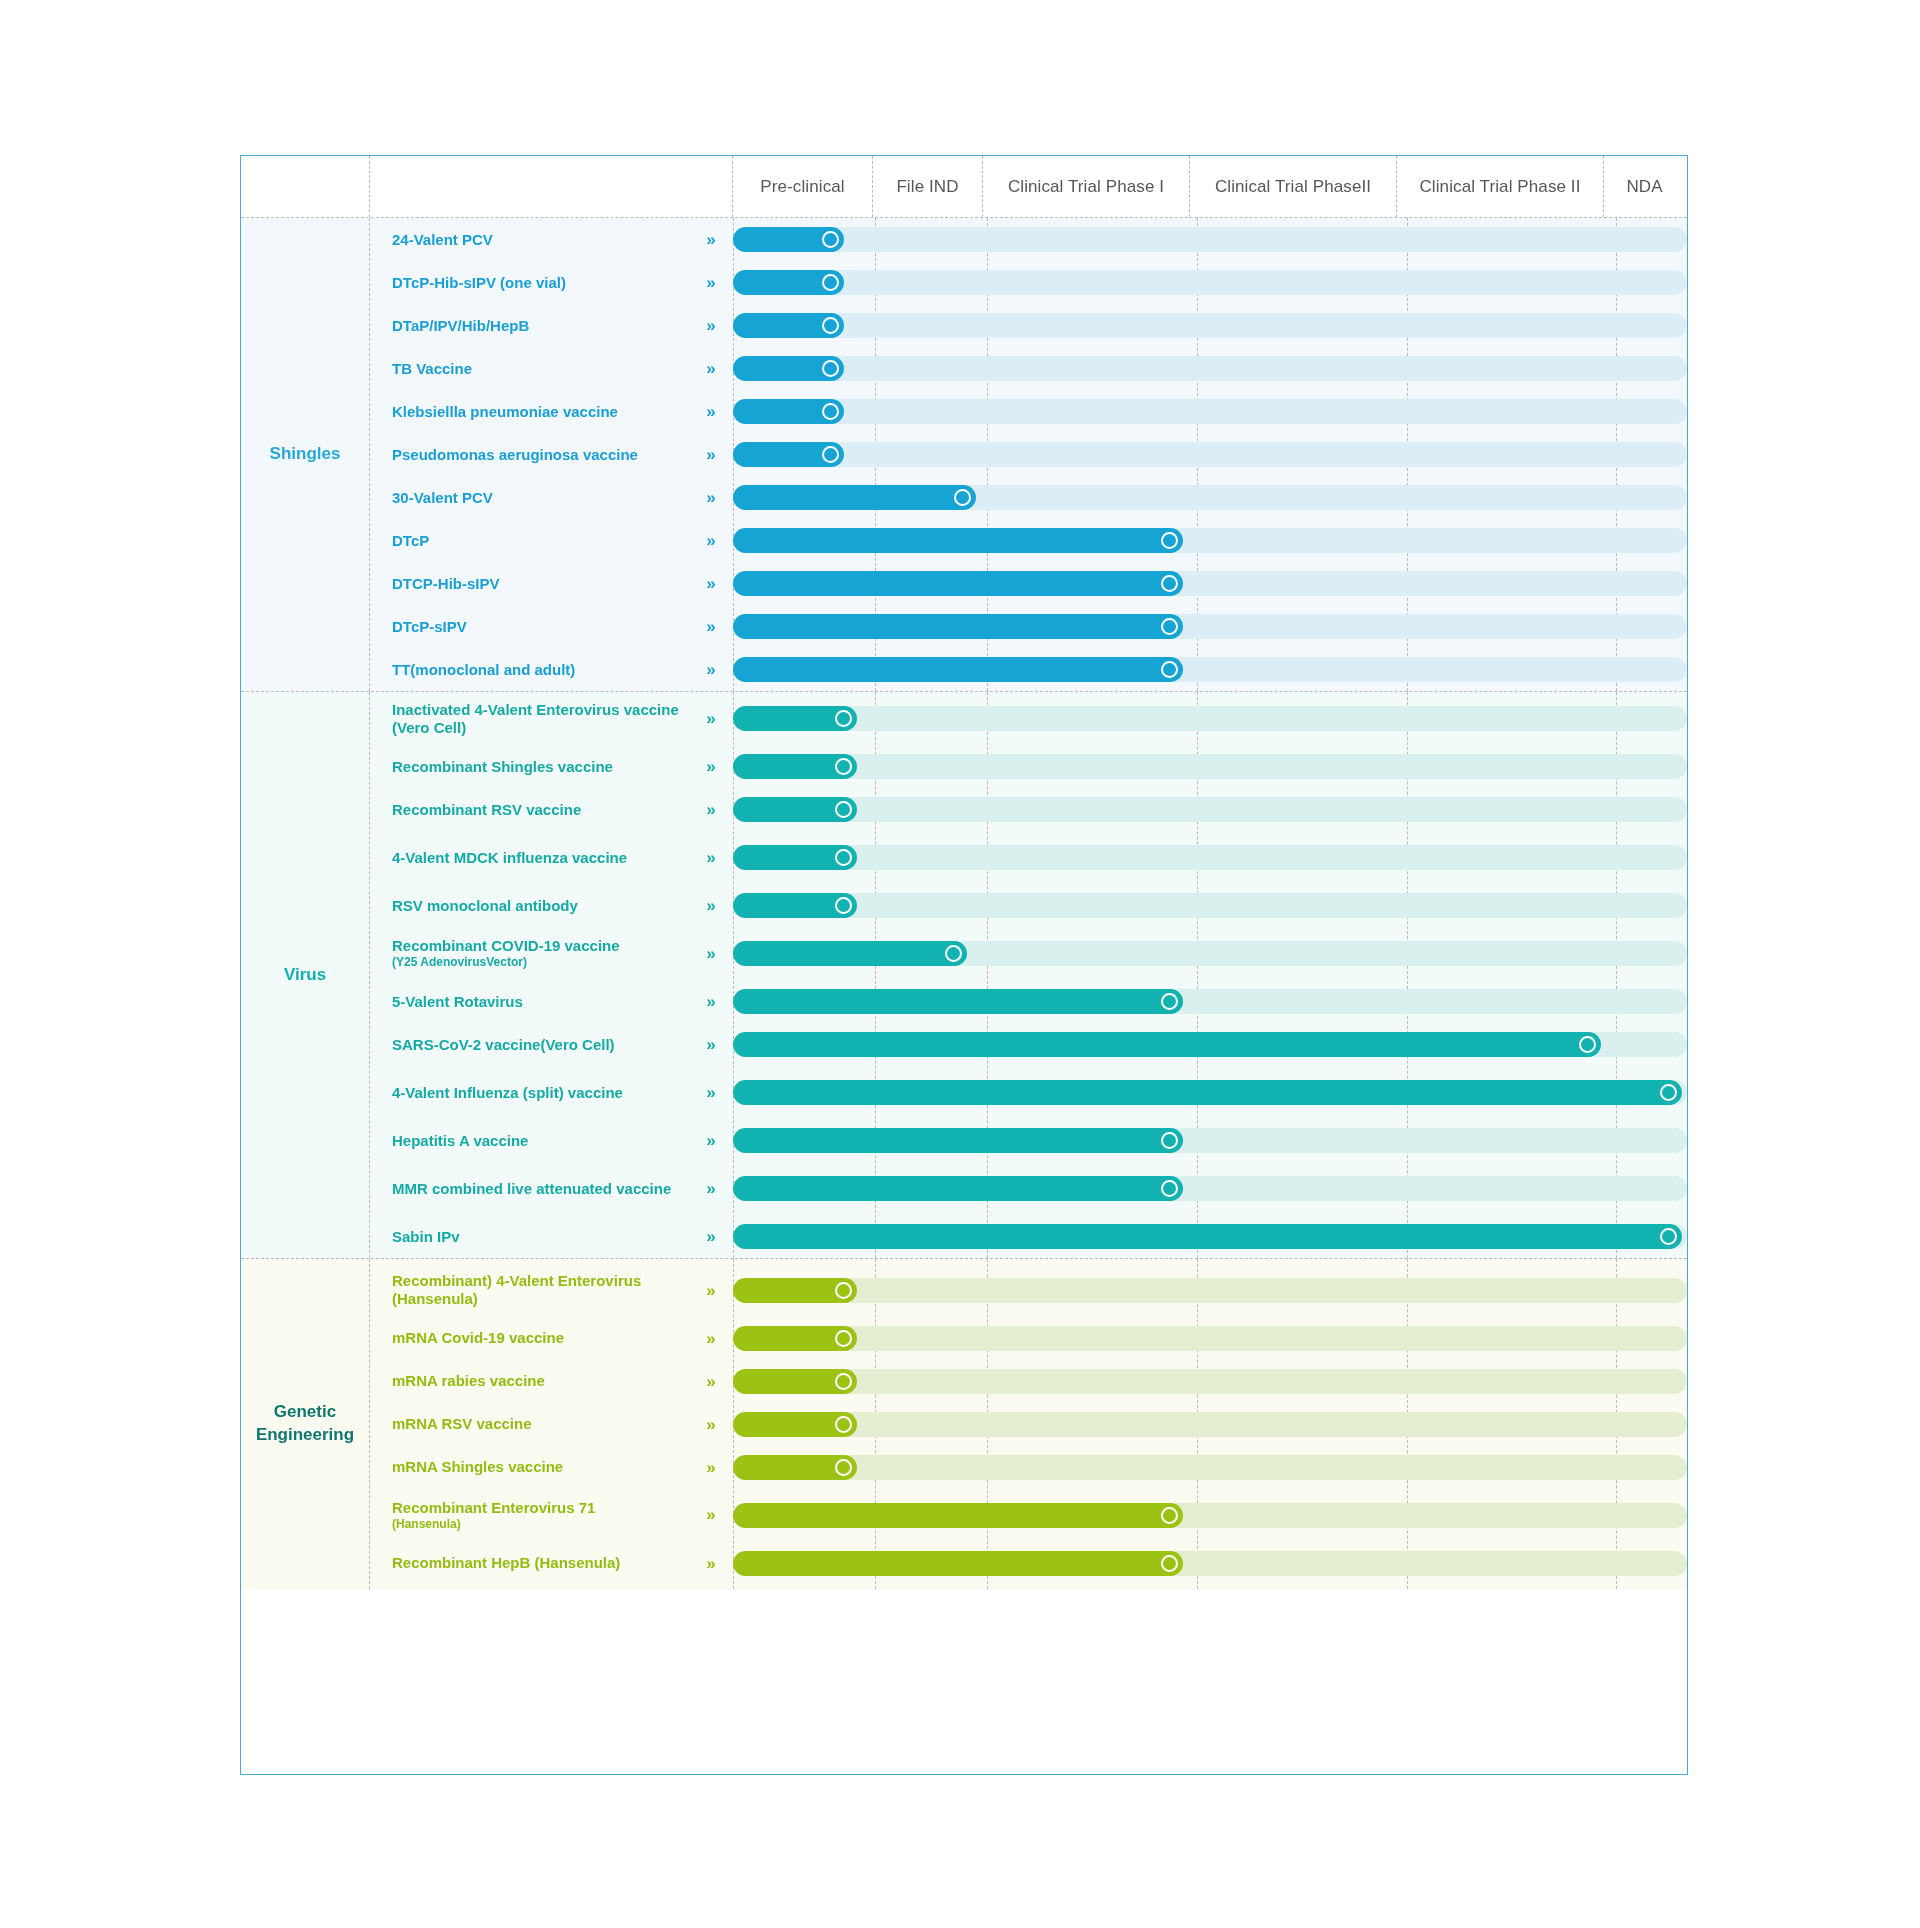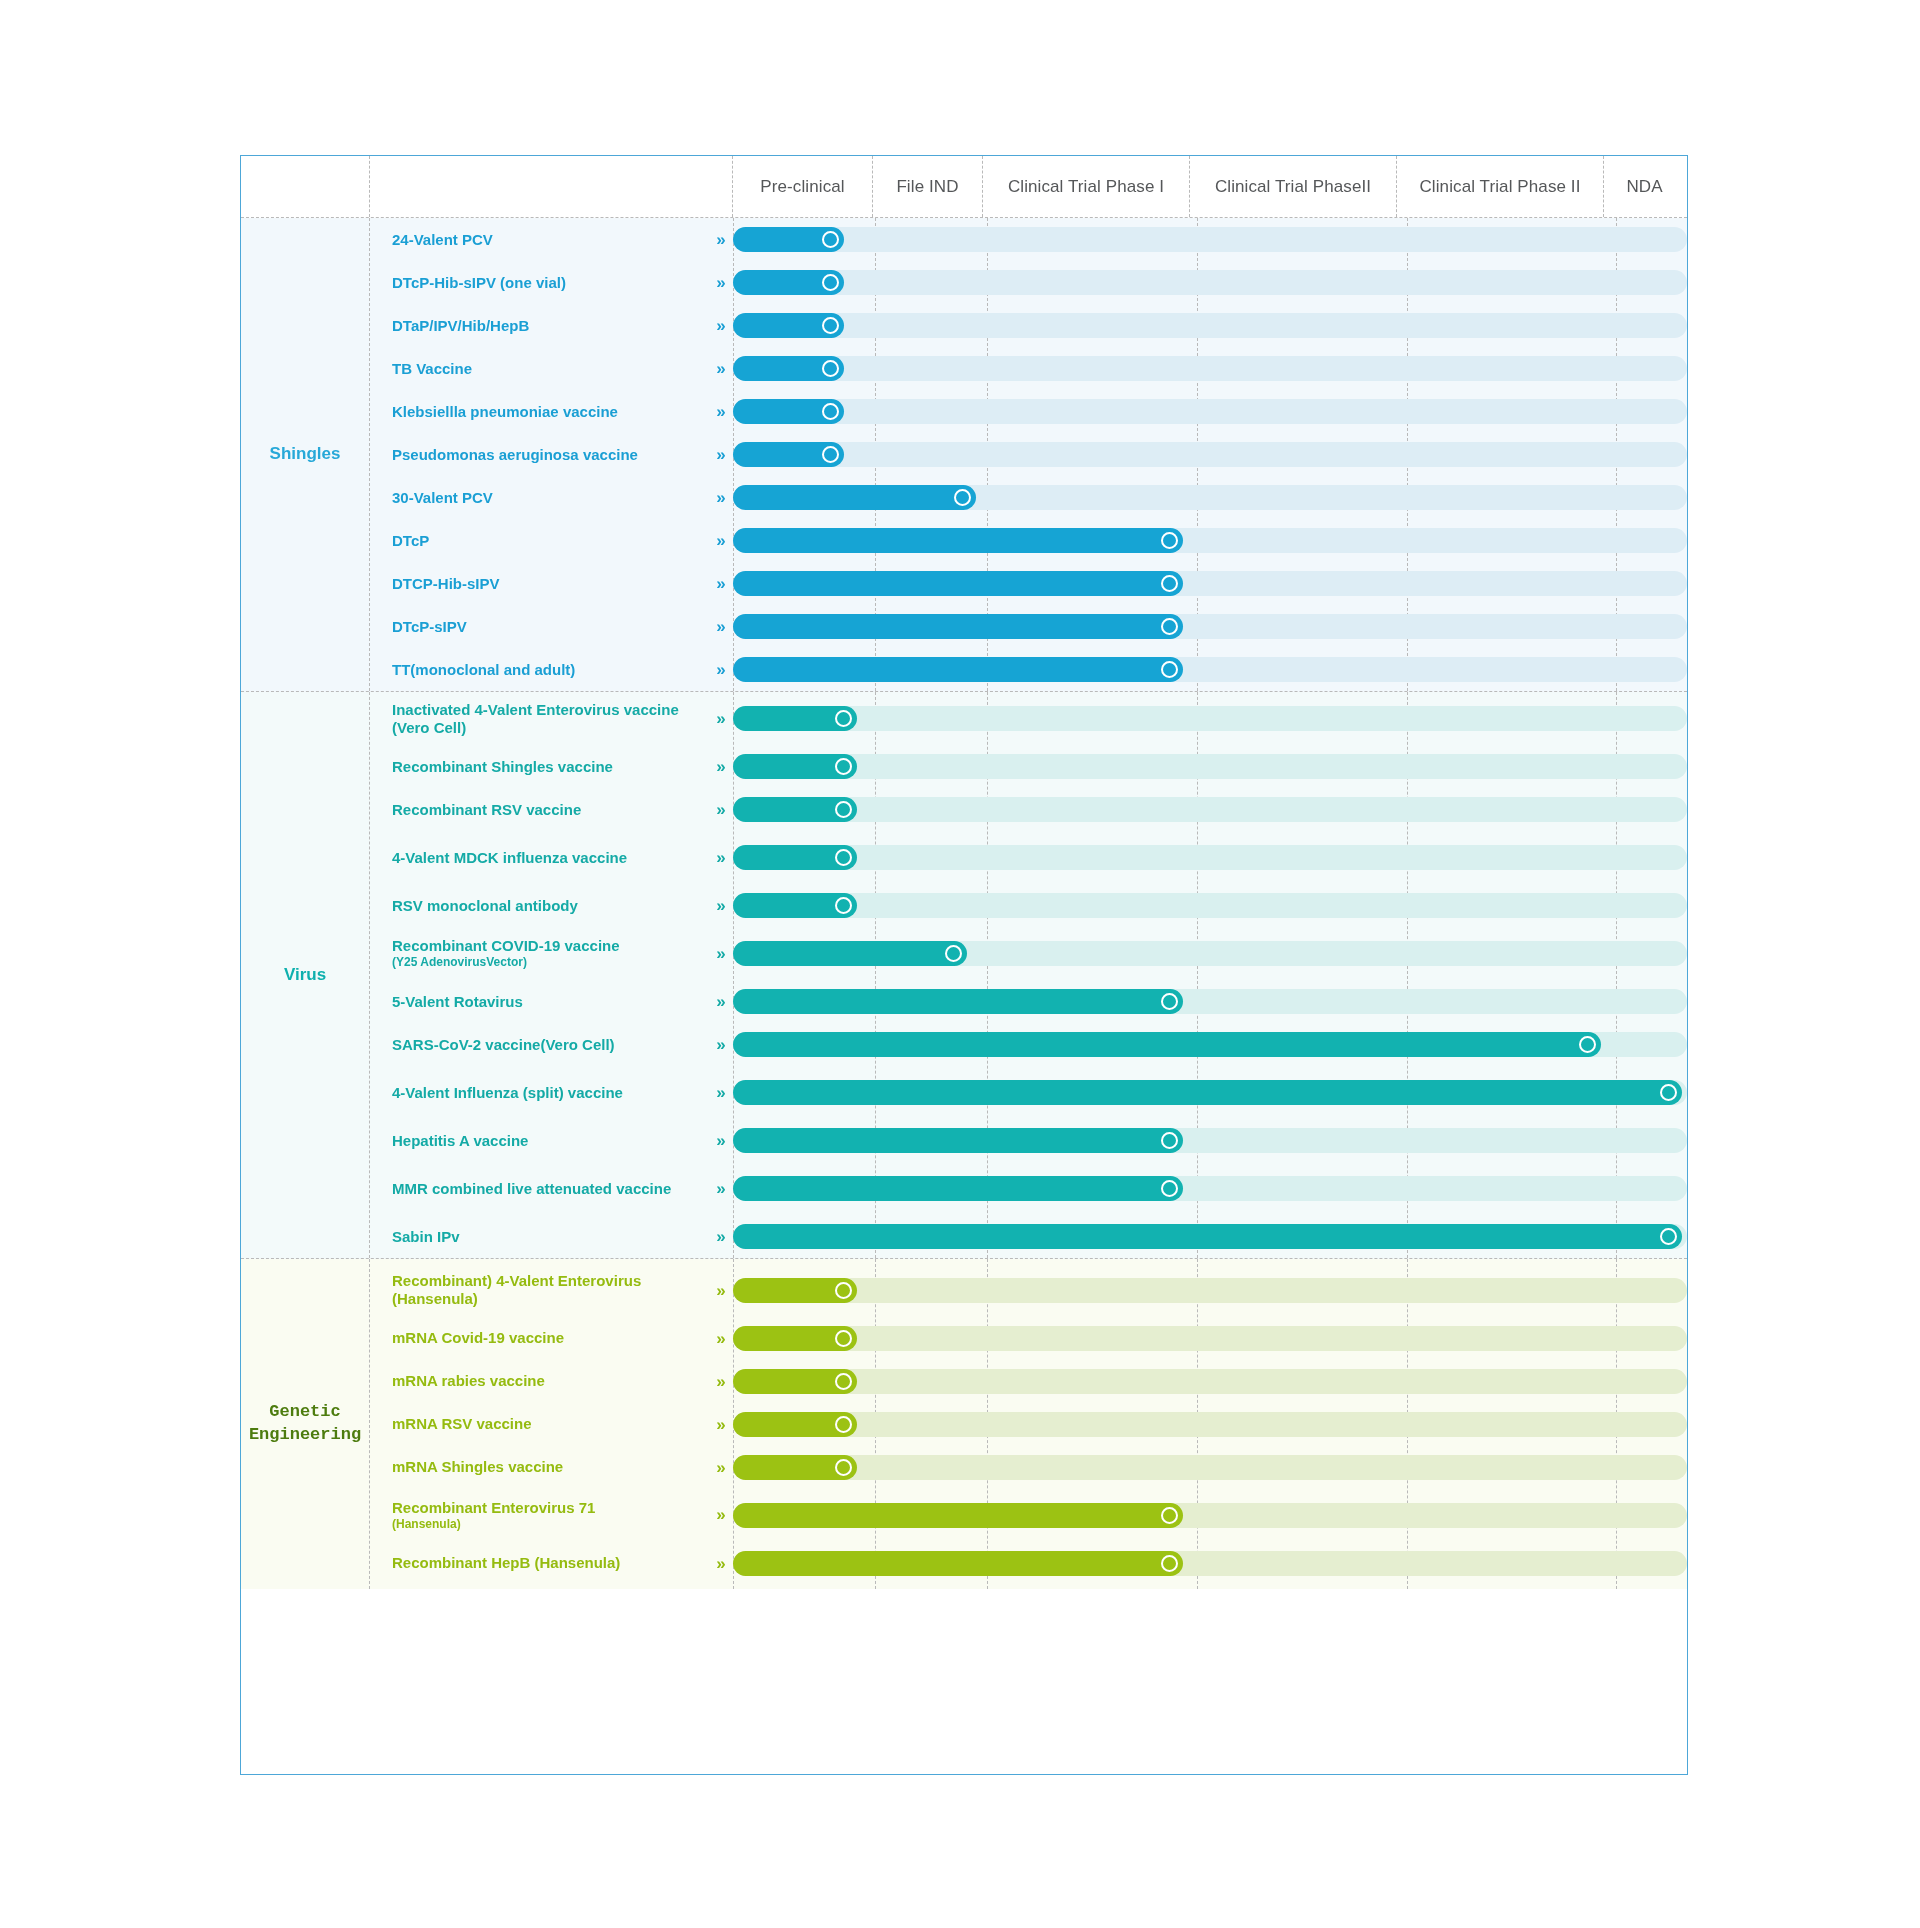--- a/index.html
+++ b/index.html
@@ -65,21 +65,21 @@
 
   .row{
     position:relative;
     display:flex;align-items:center;
     height:43px;
   }
   .row.tall{height:53px;}
   .rname{
     width:363px;flex:0 0 363px;
     box-sizing:border-box;
-    padding-left:22px;
+    padding-left:22px;padding-right:10px;
     display:flex;align-items:center;
     position:relative;z-index:3;
   }
   .rlabel{
     font-weight:bold;font-size:15px;line-height:1.2;
     flex:1 1 auto;
   }
   .rlabel .sub{font-size:12px;display:block;}
   .chev{
     flex:0 0 auto;width:26px;text-align:center;
@@ -110,21 +110,21 @@
   .sec-bacteria .track{background:#ddedf5;}
   .sec-bacteria .bar{background:#16a4d4;}
 
   .sec-virus{background:#f3fafa;}
   .sec-virus .sec-cat{color:#0fb0ae;text-align:right;}
   .sec-virus .rlabel,.sec-virus .chev{color:#14aaa6;}
   .sec-virus .track{background:#d9f0ef;}
   .sec-virus .bar{background:#12b2b0;}
 
   .sec-genetic{background:#fafcf2;}
-  .sec-genetic .sec-cat{color:#4d7c0f;font-family:Liberation Mono, monospace;}
+  .sec-genetic .sec-cat{color:#0f766e;}
   .sec-genetic .rlabel,.sec-genetic .chev{color:#95bb10;}
   .sec-genetic .track{background:#e5eed0;}
   .sec-genetic .bar{background:#9cc213;}
 </style>
 </head>
 <body>
 
 <div class="page">
   <div class="pipeline">
 

